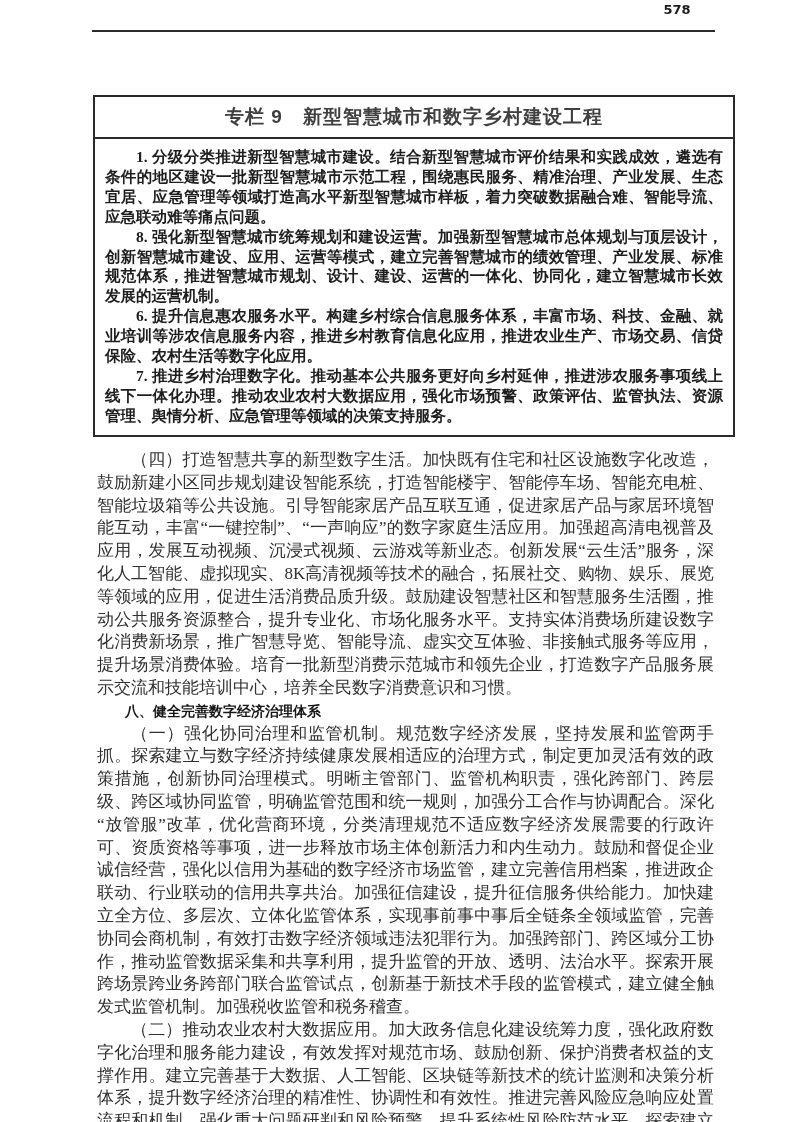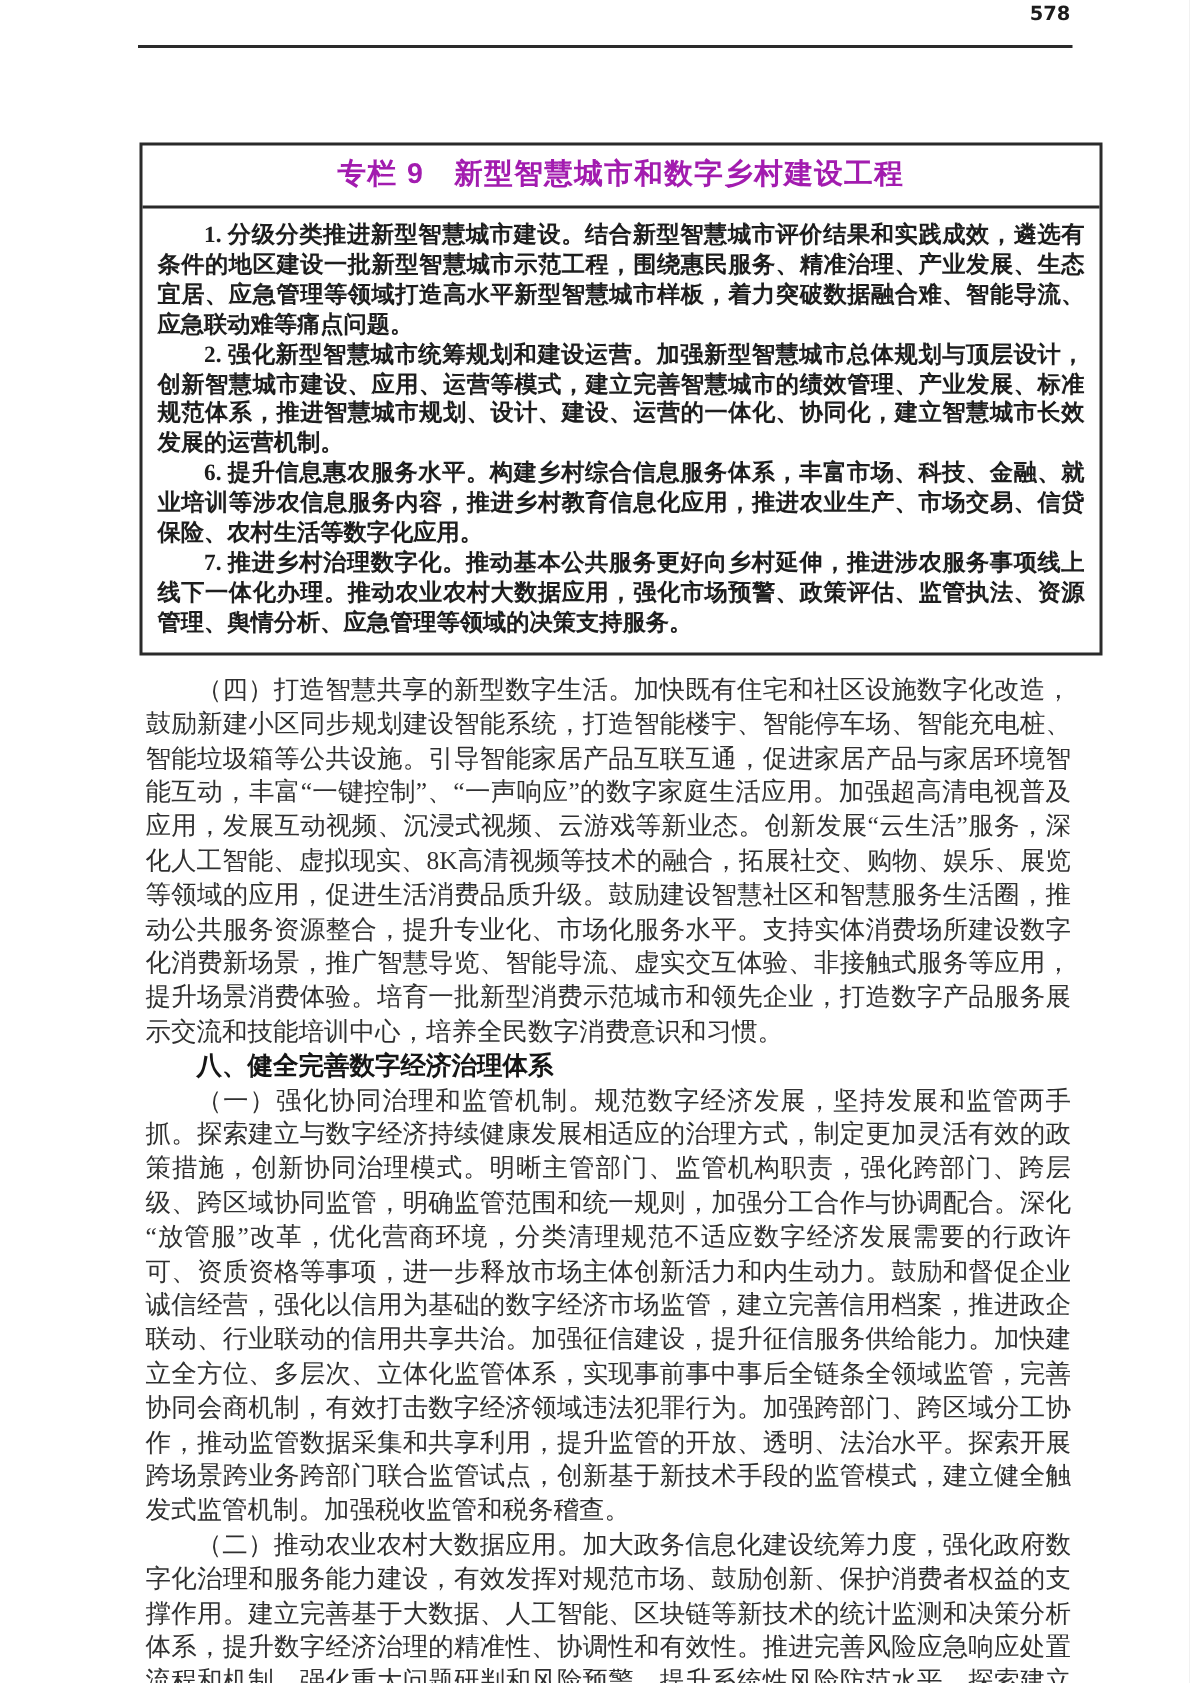--- a/index.html
+++ b/index.html
@@ -7,77 +7,77 @@
     position:relative;
     width:793px;height:1122px;
     margin:0 auto;
     background:#ffffff;
     outline:1px solid #e0e0e0;
     overflow:hidden;
     font-family:"Liberation Serif","DejaVu Serif",serif;
     color:#2b2b2b;
   }
   .page-number{
-    position:absolute;top:2px;left:650px;width:100px;
+    position:absolute;top:2px;left:627px;width:100px;
     text-align:center;
     font-family:"DejaVu Sans","Liberation Sans",sans-serif;
     font-size:13px;font-weight:600;color:#1c1c1c;
   }
   .header-rule{
     position:absolute;left:92px;top:30px;width:623px;height:2px;
     background:#2a2a2a;
   }
   .callout-box{
     position:absolute;left:93px;top:95px;width:642px;
     box-sizing:border-box;
     border:2px solid #2a2a2a;
     background:#ffffff;
   }
   .box-title{
     height:40px;line-height:40px;
     text-align:center;
     font-family:"Liberation Sans","DejaVu Sans",sans-serif;
-    font-size:19px;font-weight:bold;color:#a21caf;
+    font-size:19px;font-weight:bold;color:#404040;
     border-bottom:2px solid #2a2a2a;
     letter-spacing:1px;
   }
   .box-body{
     padding:8px 10px 9px 10px;
     font-size:15.5px;line-height:19.9px;
     font-weight:bold;color:#1e1e1e;
     text-align:justify;
   }
   .box-item{margin:0;text-indent:2em;}
   .kaiti{}
   .content{
     position:absolute;left:97px;top:449px;width:617px;
     font-size:17px;line-height:22.8px;
     text-align:justify;color:#303030;
   }
   .para{margin:0;text-indent:2em;}
   .heading{
     margin:0;text-indent:2em;
     font-family:"Liberation Sans","DejaVu Sans",sans-serif;
-    font-size:17px;line-height:22.8px;font-weight:bold;color:#161616;
+    font-size:14px;line-height:22.8px;font-weight:bold;color:#161616;
   }
 </style>
 </head>
 <body>
 
 <div class="page">
 
   <div class="page-number">578</div>
 
   <div class="header-rule"></div>
 
   <div class="callout-box">
     <div class="box-title">专栏 9　新型智慧城市和数字乡村建设工程</div>
     <div class="box-body">
       <p class="box-item"><span class="kaiti">1. 分级分类推进新型智慧城市建设。</span><span>结合新型智慧城市评价结果和实践成效，遴选有条件的地区建设一批新型智慧城市示范工程，围绕惠民服务、精准治理、产业发展、生态宜居、应急管理等领域打造高水平新型智慧城市样板，着力突破数据融合难、智能导流、应急联动难等痛点问题。</span></p>
-      <p class="box-item"><span class="kaiti">2. 强化新型智慧城市统筹规划和建设运营。</span><span>加强新型智慧城市总体规划与顶层设计，创新智慧城市建设、应用、运营等模式，建立完善智慧城市的绩效管理、产业发展、标准规范体系，推进智慧城市规划、设计、建设、运营的一体化、协同化，建立智慧城市长效发展的运营机制。</span></p>
+      <p class="box-item"><span class="kaiti">8. 强化新型智慧城市统筹规划和建设运营。</span><span>加强新型智慧城市总体规划与顶层设计，创新智慧城市建设、应用、运营等模式，建立完善智慧城市的绩效管理、产业发展、标准规范体系，推进智慧城市规划、设计、建设、运营的一体化、协同化，建立智慧城市长效发展的运营机制。</span></p>
       <p class="box-item"><span class="kaiti">6. 提升信息惠农服务水平。</span><span>构建乡村综合信息服务体系，丰富市场、科技、金融、就业培训等涉农信息服务内容，推进乡村教育信息化应用，推进农业生产、市场交易、信贷保险、农村生活等数字化应用。</span></p>
       <p class="box-item"><span class="kaiti">7. 推进乡村治理数字化。</span><span>推动基本公共服务更好向乡村延伸，推进涉农服务事项线上线下一体化办理。推动农业农村大数据应用，强化市场预警、政策评估、监管执法、资源管理、舆情分析、应急管理等领域的决策支持服务。</span></p>
     </div>
   </div>
 
   <div class="content">
     <p class="para"><span class="kaiti">（四）打造智慧共享的新型数字生活。</span><span>加快既有住宅和社区设施数字化改造，鼓励新建小区同步规划建设智能系统，打造智能楼宇、智能停车场、智能充电桩、智能垃圾箱等公共设施。引导智能家居产品互联互通，促进家居产品与家居环境智能互动，丰富“一键控制”、“一声响应”的数字家庭生活应用。加强超高清电视普及应用，发展互动视频、沉浸式视频、云游戏等新业态。创新发展“云生活”服务，深化人工智能、虚拟现实、8K高清视频等技术的融合，拓展社交、购物、娱乐、展览等领域的应用，促进生活消费品质升级。鼓励建设智慧社区和智慧服务生活圈，推动公共服务资源整合，提升专业化、市场化服务水平。支持实体消费场所建设数字化消费新场景，推广智慧导览、智能导流、虚实交互体验、非接触式服务等应用，提升场景消费体验。培育一批新型消费示范城市和领先企业，打造数字产品服务展示交流和技能培训中心，培养全民数字消费意识和习惯。</span></p>
     <h2 class="heading">八、健全完善数字经济治理体系</h2>
     <p class="para"><span class="kaiti">（一）强化协同治理和监管机制。</span><span>规范数字经济发展，坚持发展和监管两手抓。探索建立与数字经济持续健康发展相适应的治理方式，制定更加灵活有效的政策措施，创新协同治理模式。明晰主管部门、监管机构职责，强化跨部门、跨层级、跨区域协同监管，明确监管范围和统一规则，加强分工合作与协调配合。深化“放管服”改革，优化营商环境，分类清理规范不适应数字经济发展需要的行政许可、资质资格等事项，进一步释放市场主体创新活力和内生动力。鼓励和督促企业诚信经营，强化以信用为基础的数字经济市场监管，建立完善信用档案，推进政企联动、行业联动的信用共享共治。加强征信建设，提升征信服务供给能力。加快建立全方位、多层次、立体化监管体系，实现事前事中事后全链条全领域监管，完善协同会商机制，有效打击数字经济领域违法犯罪行为。加强跨部门、跨区域分工协作，推动监管数据采集和共享利用，提升监管的开放、透明、法治水平。探索开展跨场景跨业务跨部门联合监管试点，创新基于新技术手段的监管模式，建立健全触发式监管机制。加强税收监管和税务稽查。</span></p>
     <p class="para"><span class="kaiti">（二）推动农业农村大数据应用。</span><span>加大政务信息化建设统筹力度，强化政府数字化治理和服务能力建设，有效发挥对规范市场、鼓励创新、保护消费者权益的支撑作用。建立完善基于大数据、人工智能、区块链等新技术的统计监测和决策分析体系，提升数字经济治理的精准性、协调性和有效性。推进完善风险应急响应处置流程和机制，强化重大问题研判和风险预警，提升系统性风险防范水平。探索建立适应平台经济特点的监管机制，推动线上线下监管有效衔接，强化对平台经营者及其行为的监管。</span></p>

